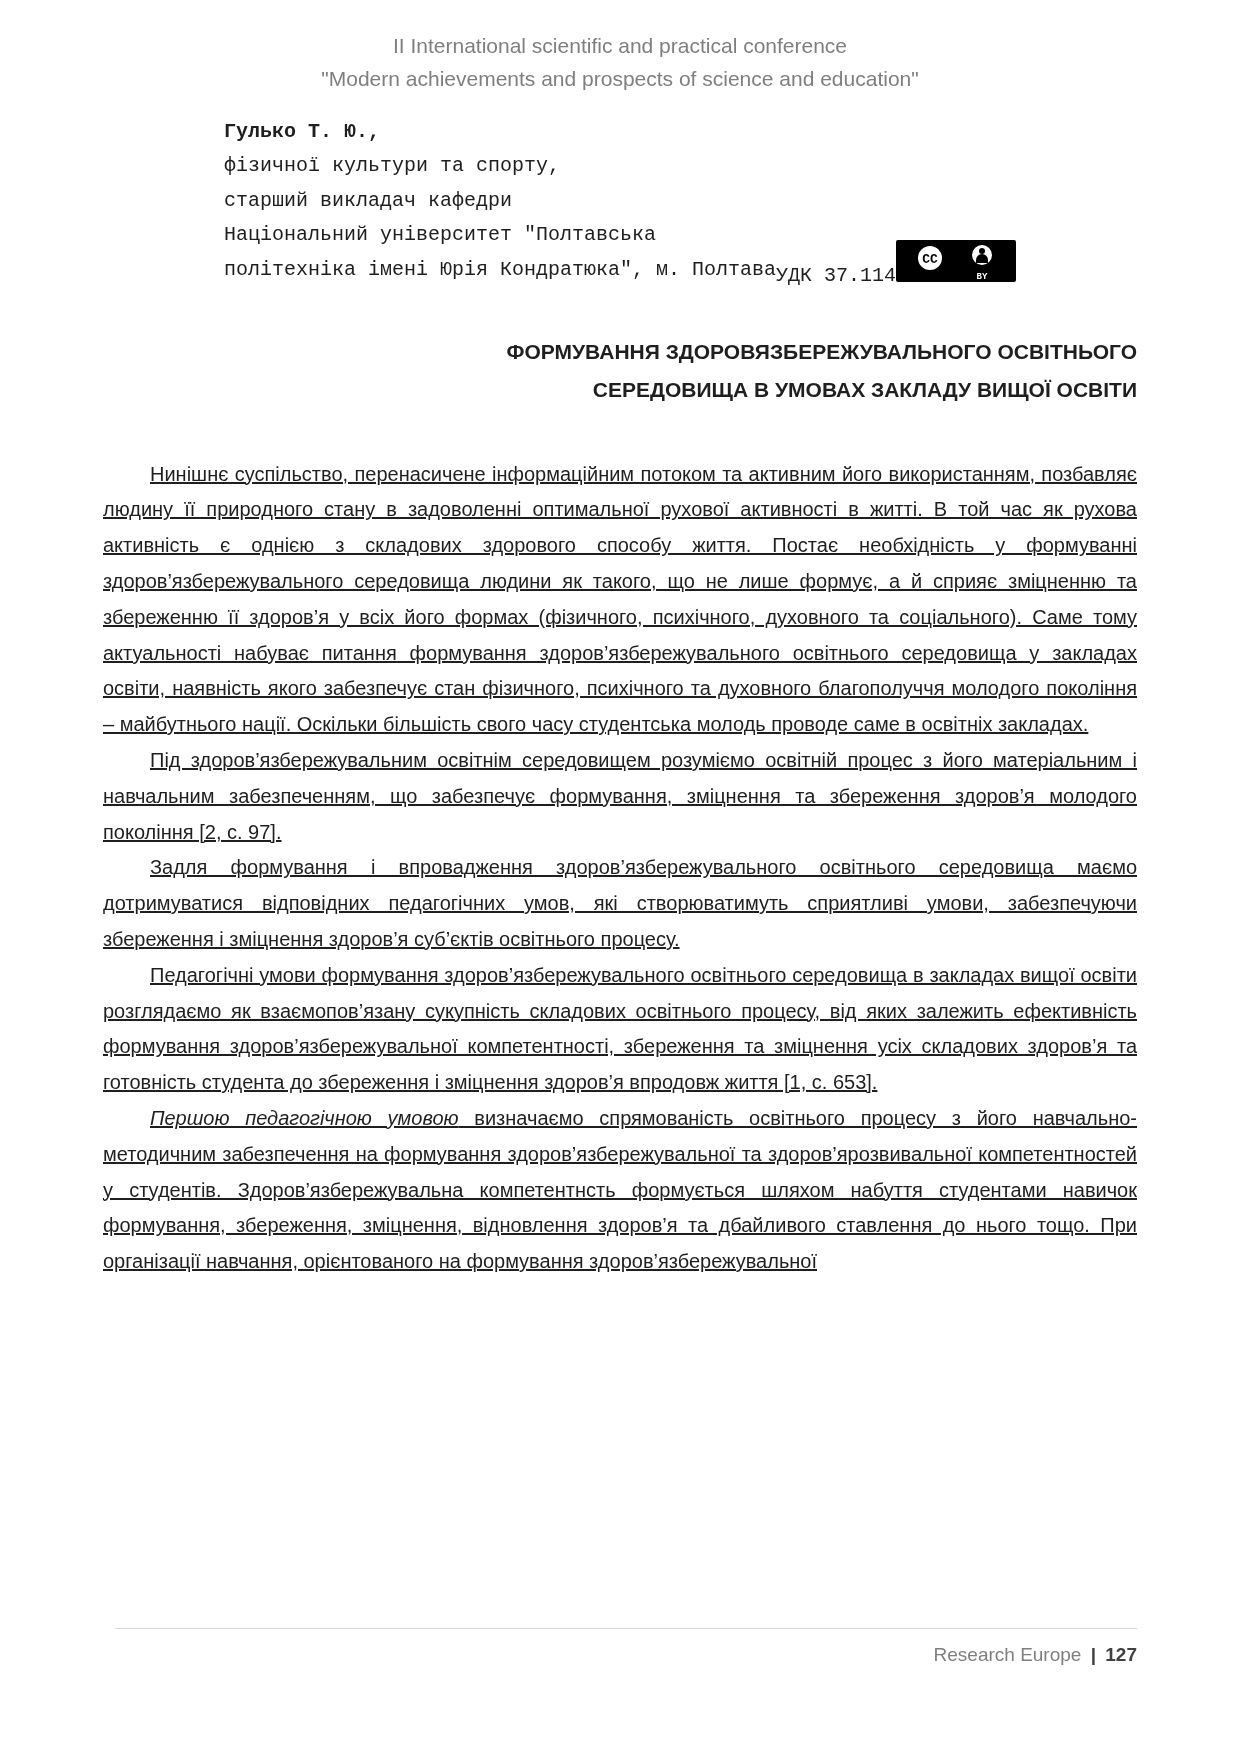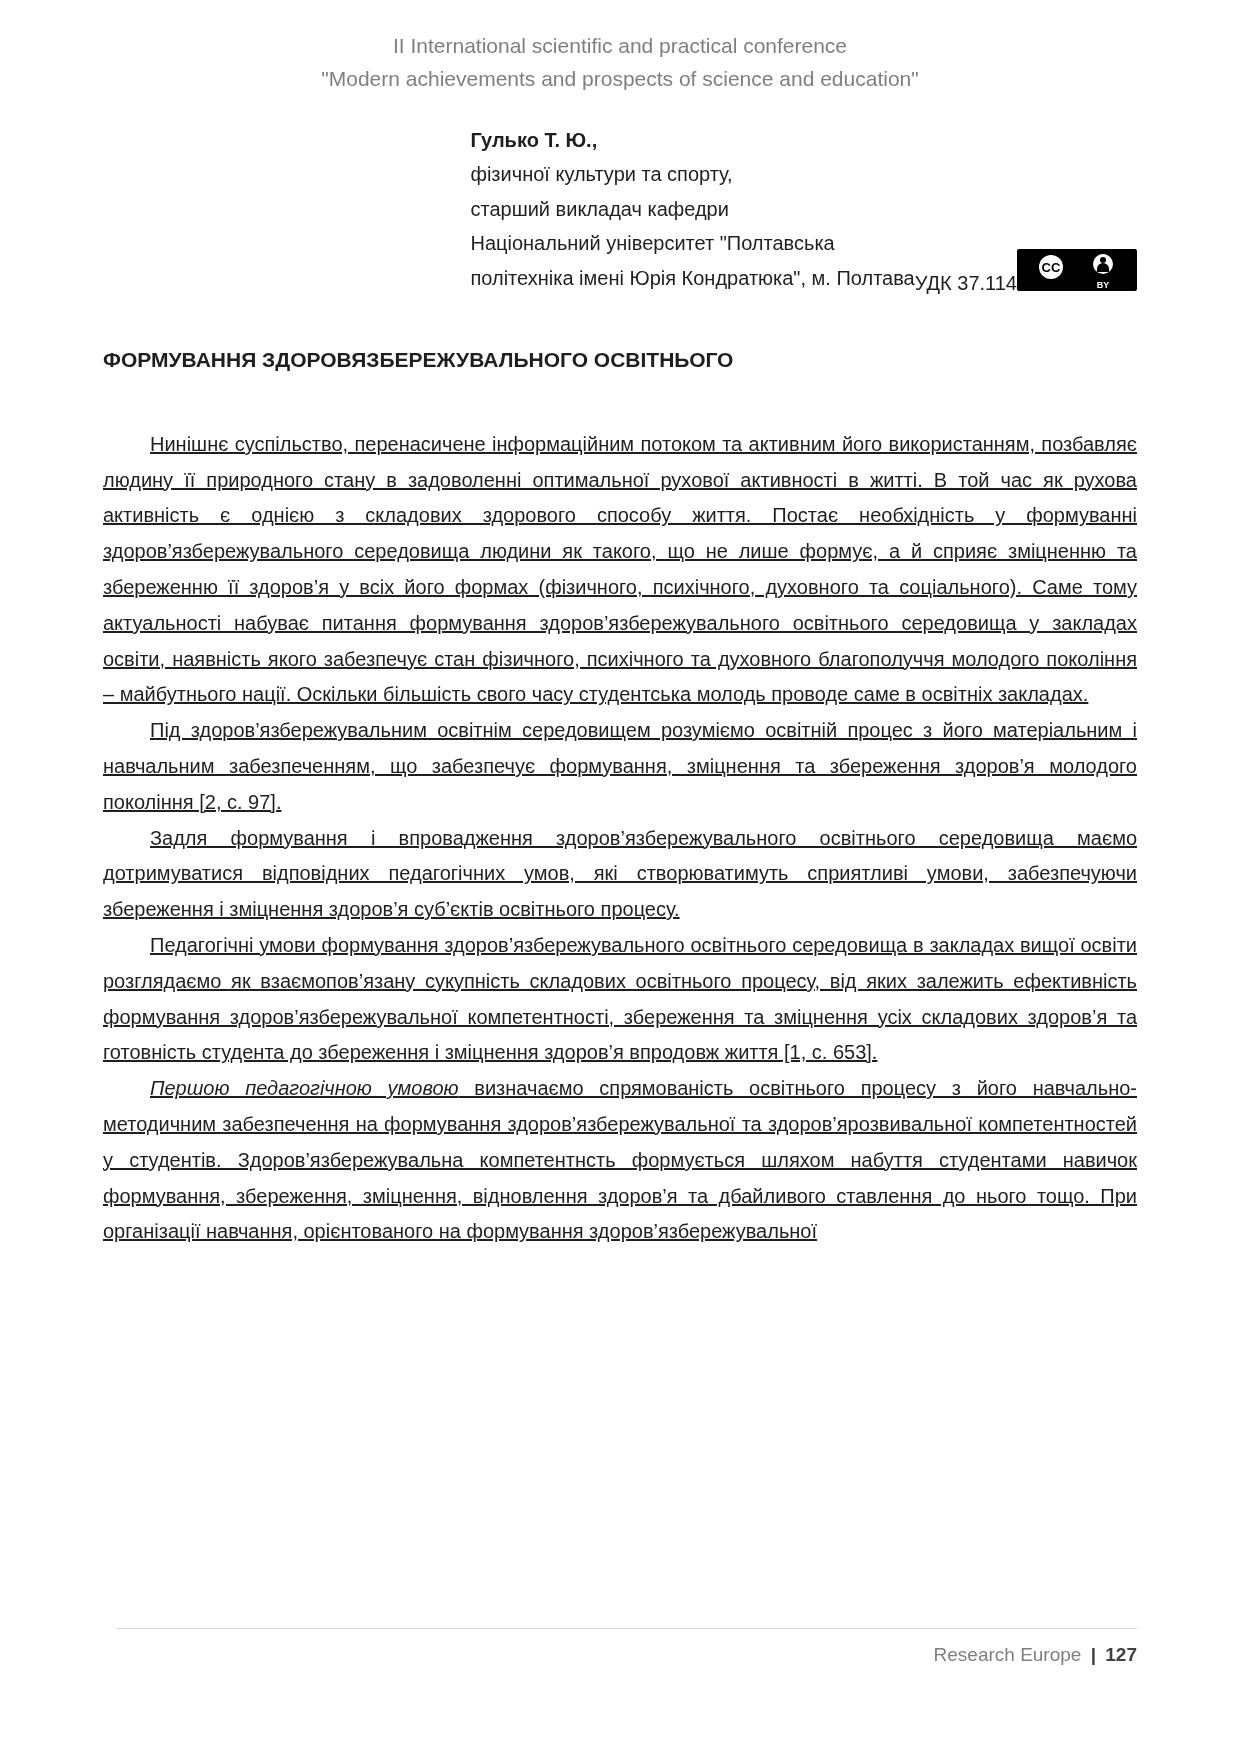--- a/index.html
+++ b/index.html
@@ -8,28 +8,28 @@
     width:1240px; height:1754px;
     position:relative;
     font-family:"Liberation Sans", sans-serif;
     color:#1f1f1f;
     overflow:hidden;
   }
   .page { padding:30px 103px 0 103px; }
 
   .header { text-align:center; color:#7f7f7f; font-size:21px; line-height:1.55; }
 
-  .author-section { display:flex; justify-content:flex-end; margin-top:28px; }
+  .author-section { display:flex; justify-content:center; margin-top:20px;font-family:Liberation Mono, monospace; }
   .author-block { font-size:20px; line-height:1.72; }
   .author-name { font-weight:bold; }
   .right-col { display:flex; flex-direction:row; align-items:flex-end; }
   .udc { font-size:20px; }
   .cc-badge { margin-top:62px; }
 
-  .title { text-align:left; font-weight:bold; font-size:21px; line-height:1.8; margin-top:46px; }
+  .title { text-align:right; font-weight:bold; font-size:21px; line-height:1.8; margin-top:46px; }
 
   .body-text { margin-top:48px; font-size:20px; line-height:1.79; text-align:justify; }
   .body-text p { text-indent:47px; margin:0;text-decoration:underline; }
   .lead-italic { font-style:italic; }
 
   .footer {
     position:absolute; left:115px; right:103px; top:1628px;
     border-top:1px solid #d9d9d9;
     padding-top:15px;
     text-align:right;
@@ -68,20 +68,21 @@
           <circle cx="86" cy="11" r="3" fill="#000000"></circle>
           <path d="M80 20 a6 6 0 0 1 12 0 v3 h-12 z" fill="#000000"></path>
           <text x="86" y="39" font-size="9" font-weight="bold" text-anchor="middle" fill="#ffffff">BY</text>
         </svg>
       </div>
     </div>
   </div>
 
   <div class="title">
     <div>ФОРМУВАННЯ ЗДОРОВЯЗБЕРЕЖУВАЛЬНОГО ОСВІТНЬОГО</div>
+    <div>СЕРЕДОВИЩА В УМОВАХ ЗАКЛАДУ ВИЩОЇ ОСВІТИ</div>
   </div>
 
   <div class="body-text">
     <p><span class="lead-italic"></span><span>Нинішнє суспільство, перенасичене інформаційним потоком та активним його використанням, позбавляє людину її природного стану в задоволенні оптимальної рухової активності в житті. В той час як рухова активність є однією з складових здорового способу життя. Постає необхідність у формуванні здоров’язбережувального середовища людини як такого, що не лише формує, а й сприяє зміцненню та збереженню її здоров’я у всіх його формах (фізичного, психічного, духовного та соціального). Саме тому актуальності набуває питання формування здоров’язбережувального освітнього середовища у закладах освіти, наявність якого забезпечує стан фізичного, психічного та духовного благополуччя молодого покоління – майбутнього нації. Оскільки більшість свого часу студентська молодь проводе саме в освітніх закладах.</span></p>
     <p><span class="lead-italic"></span><span>Під здоров’язбережувальним освітнім середовищем розуміємо освітній процес з його матеріальним і навчальним забезпеченням, що забезпечує формування, зміцнення та збереження здоров’я молодого покоління [2, с. 97].</span></p>
     <p><span class="lead-italic"></span><span>Задля формування і впровадження здоров’язбережувального освітнього середовища маємо дотримуватися відповідних педагогічних умов, які створюватимуть сприятливі умови, забезпечуючи збереження і зміцнення здоров’я суб’єктів освітнього процесу.</span></p>
     <p><span class="lead-italic"></span><span>Педагогічні умови формування здоров’язбережувального освітнього середовища в закладах вищої освіти розглядаємо як взаємопов’язану сукупність складових освітнього процесу, від яких залежить ефективність формування здоров’язбережувальної компетентності, збереження та зміцнення усіх складових здоров’я та готовність студента до збереження і зміцнення здоров’я впродовж життя [1, с. 653].</span></p>
     <p><span class="lead-italic">Першою педагогічною умовою</span><span> визначаємо спрямованість освітнього процесу з його навчально-методичним забезпечення на формування здоров’язбережувальної та здоров’ярозвивальної компетентностей у студентів. Здоров’язбережувальна компетентнсть формується шляхом набуття студентами навичок формування, збереження, зміцнення, відновлення здоров’я та дбайливого ставлення до нього тощо. При організації навчання, орієнтованого на формування здоров’язбережувальної</span></p>
   </div>
 

